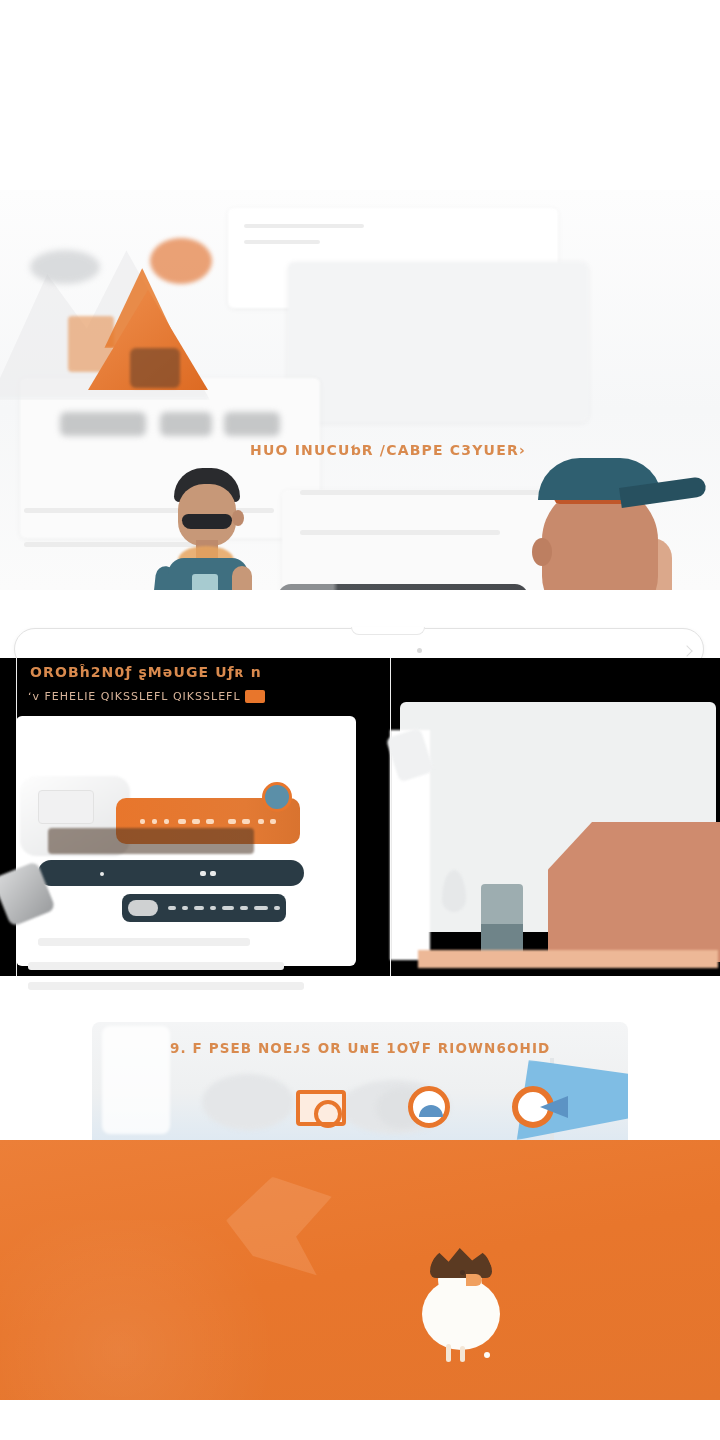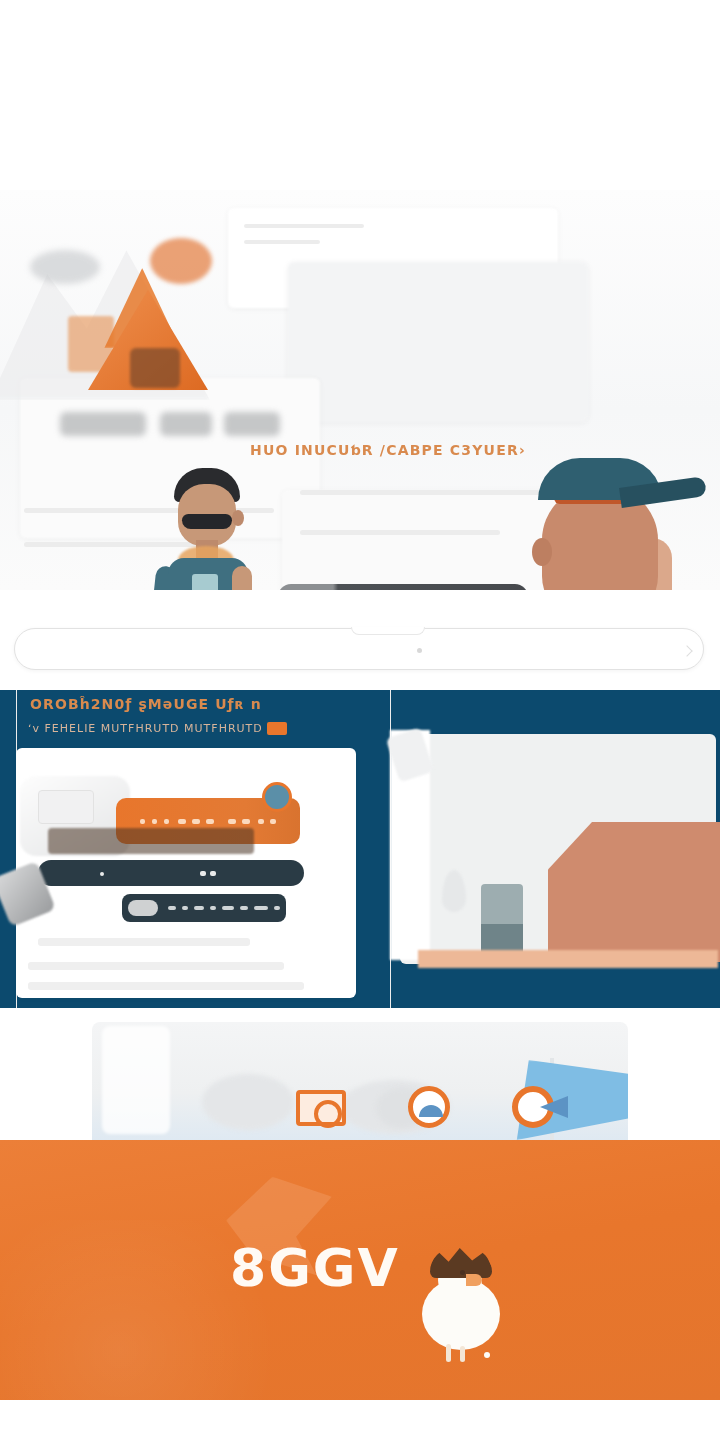--- a/index.html
+++ b/index.html
@@ -165,22 +165,22 @@
     background:#ffffff; border-radius:0 0 8px 8px;
     border-left:1px solid #e8e8e8; border-right:1px solid #e8e8e8; border-bottom:1px solid #e8e8e8;
   }
   .search-dot { position:absolute; left:402px; top:19px; width:5px; height:5px;
                 background:#d8d8d8; border-radius:50%; }
   .search-tail{ position:absolute; right:12px; top:18px; width:8px; height:8px;
                 border-right:1px solid #dedede; border-top:1px solid #dedede;
                 transform: rotate(45deg); }
 
   
-  .mid { position:absolute; left:0; top:690px; width:720px; height:318px;
-         background:#0c4a6e; overflow:hidden; }
+  .mid { position:absolute; left:0; top:658px; width:720px; height:318px;
+         background:#000000; overflow:hidden; }
   .mid-rule { position:absolute; left:16px; top:0; width:1px; height:318px; background:#ededed; }
   .mid-rule-r { position:absolute; left:390px; top:0; width:1px; height:318px; background:#ededed; }
 
   .mid-head {
     position:absolute; color:#d98a4e; font-size:14px; font-weight:700;
     letter-spacing:1.1px; font-family:"DejaVu Sans", sans-serif;
     filter: blur(0.45px); white-space:nowrap;
   }
   .mid-head-l { left:30px; top:6px; }
   .mid-sub {
@@ -428,21 +428,21 @@
       <div class="search-dot"></div>
       <div class="search-tail"></div>
     </div>
   </div>
 
   <div class="mid">
     <div class="mid-rule"></div>
     <div class="mid-rule-r"></div>
 
     <div class="mid-head mid-head-l">OROBĥ2N0ƒ ʂMəUGE Uƒʀ n</div>
-    <div class="mid-sub"><span>ʻv FEHELIE MUTFHRUTD MUTFHRUTD</span> <em>&nbsp;&nbsp;&nbsp;</em></div>
+    <div class="mid-sub"><span>ʻv FEHELIE QIKSSLEFL QIKSSLEFL</span> <em>&nbsp;&nbsp;&nbsp;</em></div>
 
     <div class="mid-card card-l1"></div>
     <div class="mid-card card-r1"></div>
   </div>
 
   <div class="printer"></div>
   <div class="printer-slot"></div>
   <div class="ticket">
     <i style="left:24px;width:5px;"></i>
       <i style="left:36px;width:5px;"></i>
@@ -482,41 +482,41 @@
   <div class="rbox-lamp"></div>
   <div class="rbox-drop"></div>
   <div class="rbox-big"></div>
   <div class="rbox-can"></div>
   <div class="rbox-floor"></div>
 
   <div class="iconcard">
     <div class="iconcard-ghost"></div>
     <div class="cloudy" style="left:110px;top:52px;width:92px;height:56px;"></div>
     <div class="cloudy" style="left:248px;top:58px;width:110px;height:54px;"></div>
+    <div class="iconcard-head">9. F PSEB NOEᴊS OR UɴE 1OV҃F RIOWN6OHID</div>
     <div class="flagpole"></div>
     <div class="flag"></div>
 
     <div class="icn icn-1">
       <div class="icn-box"></div>
     </div>
     <div class="icn icn-2">
       <div class="icn-blob" style="left:-24px;top:4px;width:52px;height:40px;"></div>
       <div class="icn-ring"></div>
     </div>
     <div class="icn icn-3">
       <div class="icn-ring2"></div>
       <div class="icn-wing"></div>
     </div>
   </div>
 
   <div class="footer">
     <div class="ftr-glow"></div>
     <div class="ftr-ribbon"></div>
   </div>
-  <div class="ftr-text">8GGV</div>
 
   <div class="bird">
     <div class="bird-body"></div>
     <div class="bird-head"></div>
     <div class="bird-hair"></div>
     <div class="bird-beak"></div>
     <div class="bird-eye"></div>
     <div class="bird-leg1"></div>
     <div class="bird-leg2"></div>
     <div class="bird-dot"></div>

